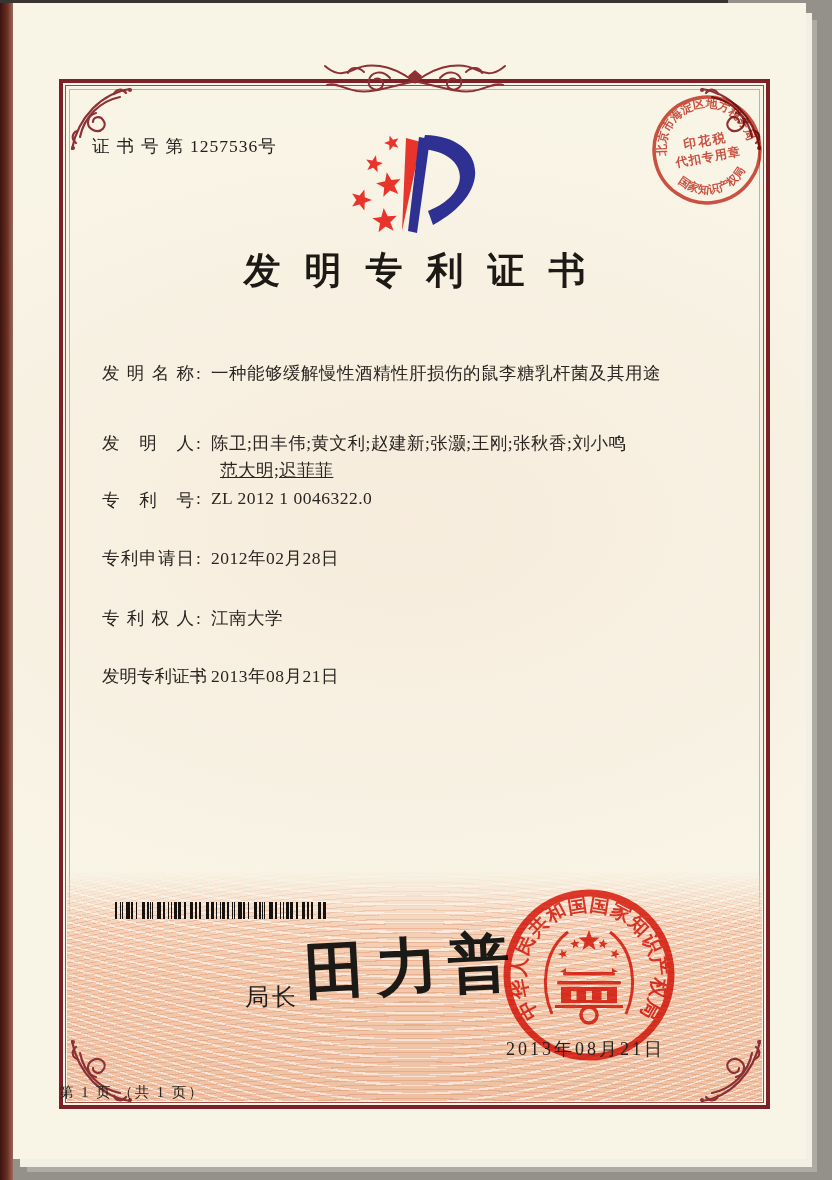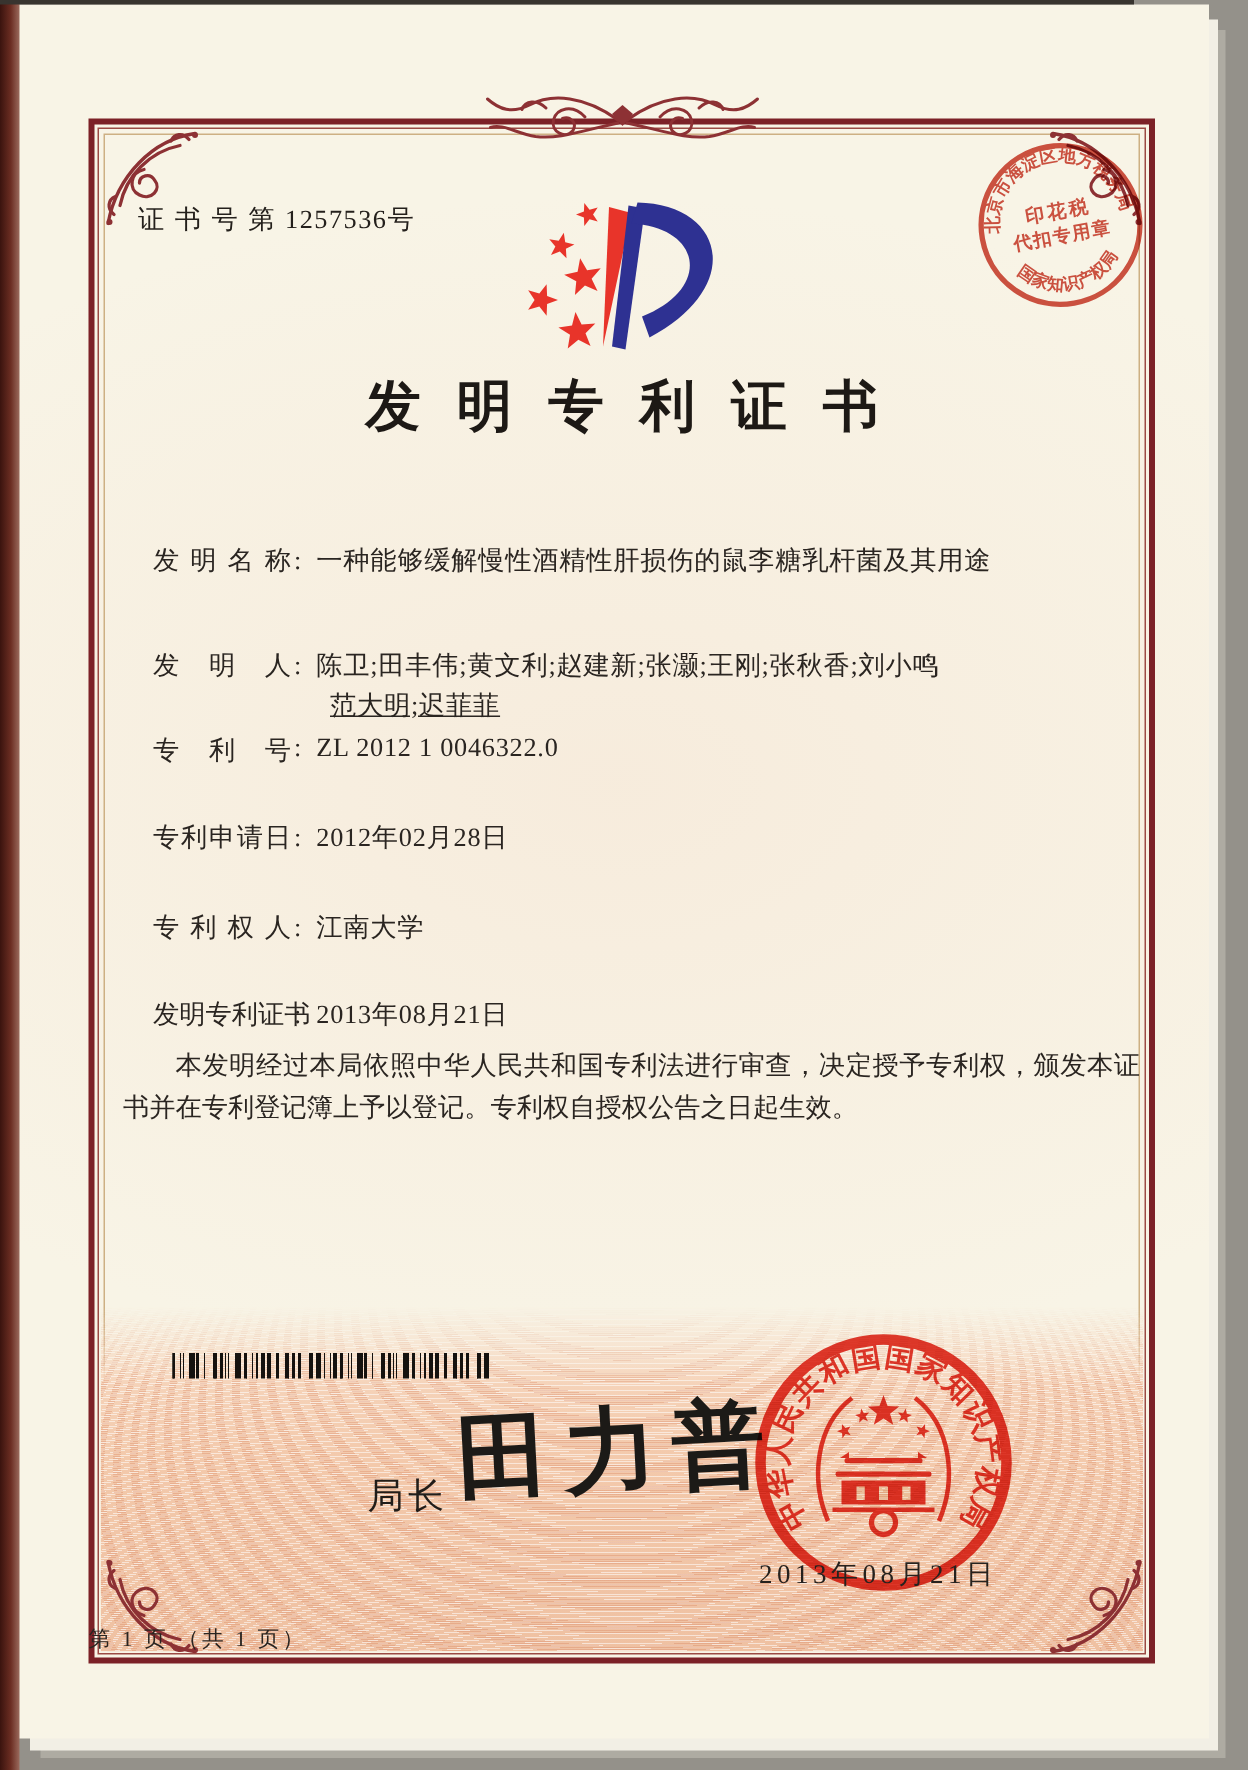--- a/index.html
+++ b/index.html
@@ -1,21 +1,21 @@
 <!DOCTYPE html>
 <html><head>
 <meta charset="utf-8">
 <style>
   html,body{margin:0;padding:0;}
   body{
     width:832px;height:1180px;overflow:hidden;
     background:#94918a;
     font-family:"Liberation Serif","DejaVu Serif",serif;
   }
-  .scan{position:relative;width:728px;height:1180px;padding-left:28px;}
+  .scan{position:relative;width:728px;height:1180px;}
   
   .edge-left{position:absolute;left:0;top:0;bottom:0;width:13px;
     background:linear-gradient(90deg,#3a130e 0%,#6b2d22 55%,#9a6a5c 100%);z-index:5;}
   .edge-top{position:absolute;left:0;top:0;right:0;height:3px;background:#38342f;z-index:5;}
   .page{
     position:absolute;left:12px;top:3px;width:794px;height:1156px;
     background:
       radial-gradient(130% 55% at 50% 45%, rgba(242,206,186,0.22), rgba(242,206,186,0) 62%),
       #f8f4e6;
     box-shadow:7px 9px 0 -1px #f2efe5, 13px 15px 0 -2px #aeaba2;
@@ -175,21 +175,20 @@
       </div>
       <div class="frow" style="top:603px">
         <span class="flabel">专利权人</span><span class="fcolon">:</span><span class="fvalue">江南大学</span>
       </div>
       <div class="frow" style="top:661px">
         <span class="flabel">发明专利证书</span><span class="fcolon">:</span><span class="fvalue">2013年08月21日</span>
       </div>
     </div>
 
     <div class="bodytext">
-      <p>本发明经过本局依照中华人民共和国专利法进行审查，决定授予专利权，颁发本证书并在专利登记簿上予以登记。专利权自授权公告之日起生效。</p>
     </div>
 
     <div class="barcode"></div>
 
     <div class="director">局长</div>
     <div class="sig">田力普</div>
 
     <svg class="seal" width="178" height="178" viewBox="0 0 178 178">
       <defs>
         <polygon id="sstar" points="0,-1 0.247,-0.34 0.951,-0.309 0.399,0.13 0.588,0.809 0,0.42 -0.588,0.809 -0.399,0.13 -0.951,-0.309 -0.247,-0.34" fill="#e23427"></polygon>

